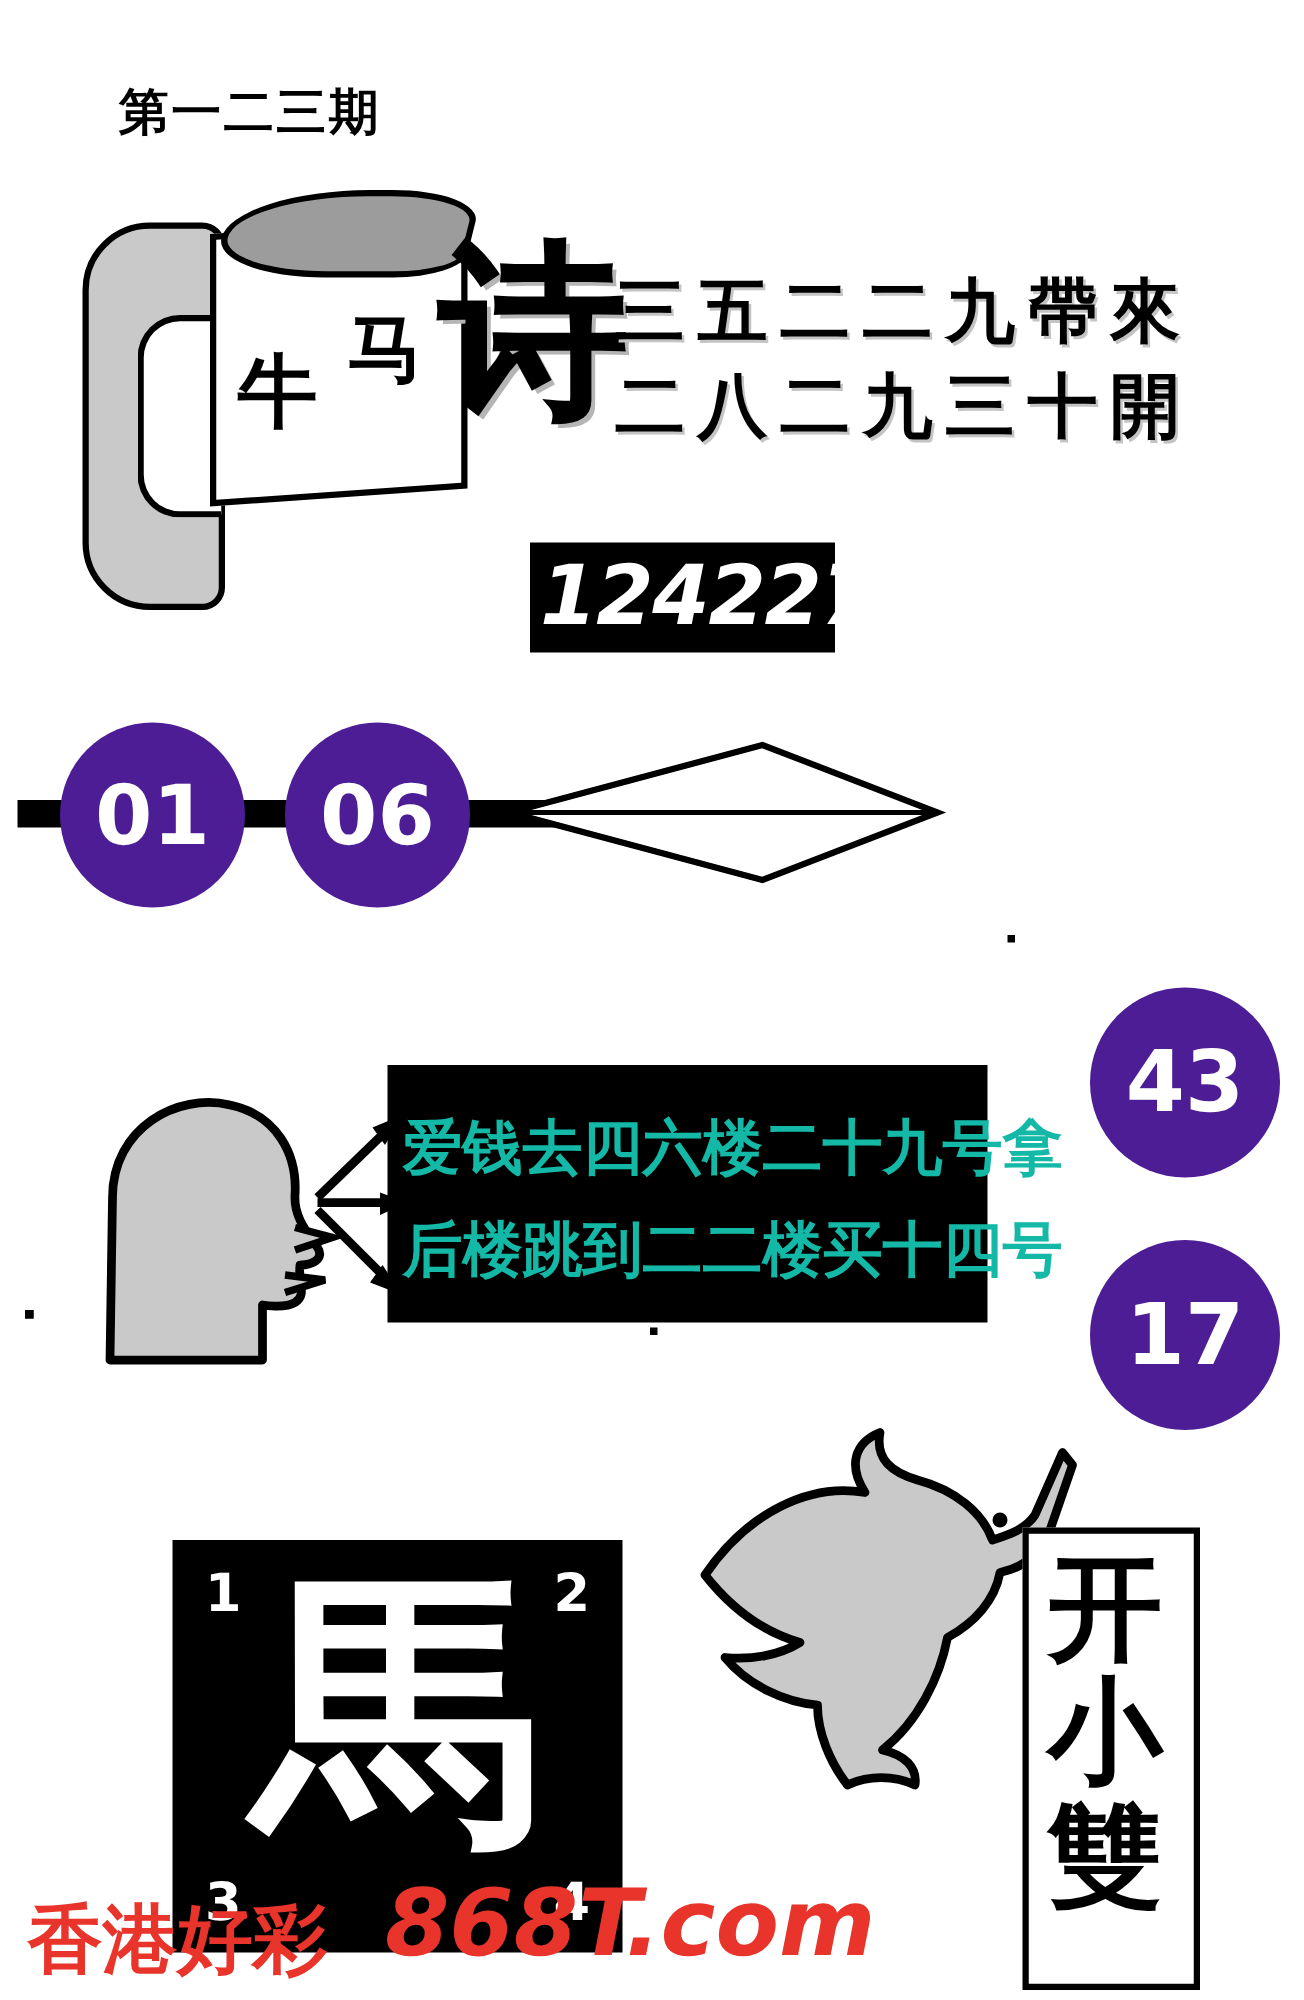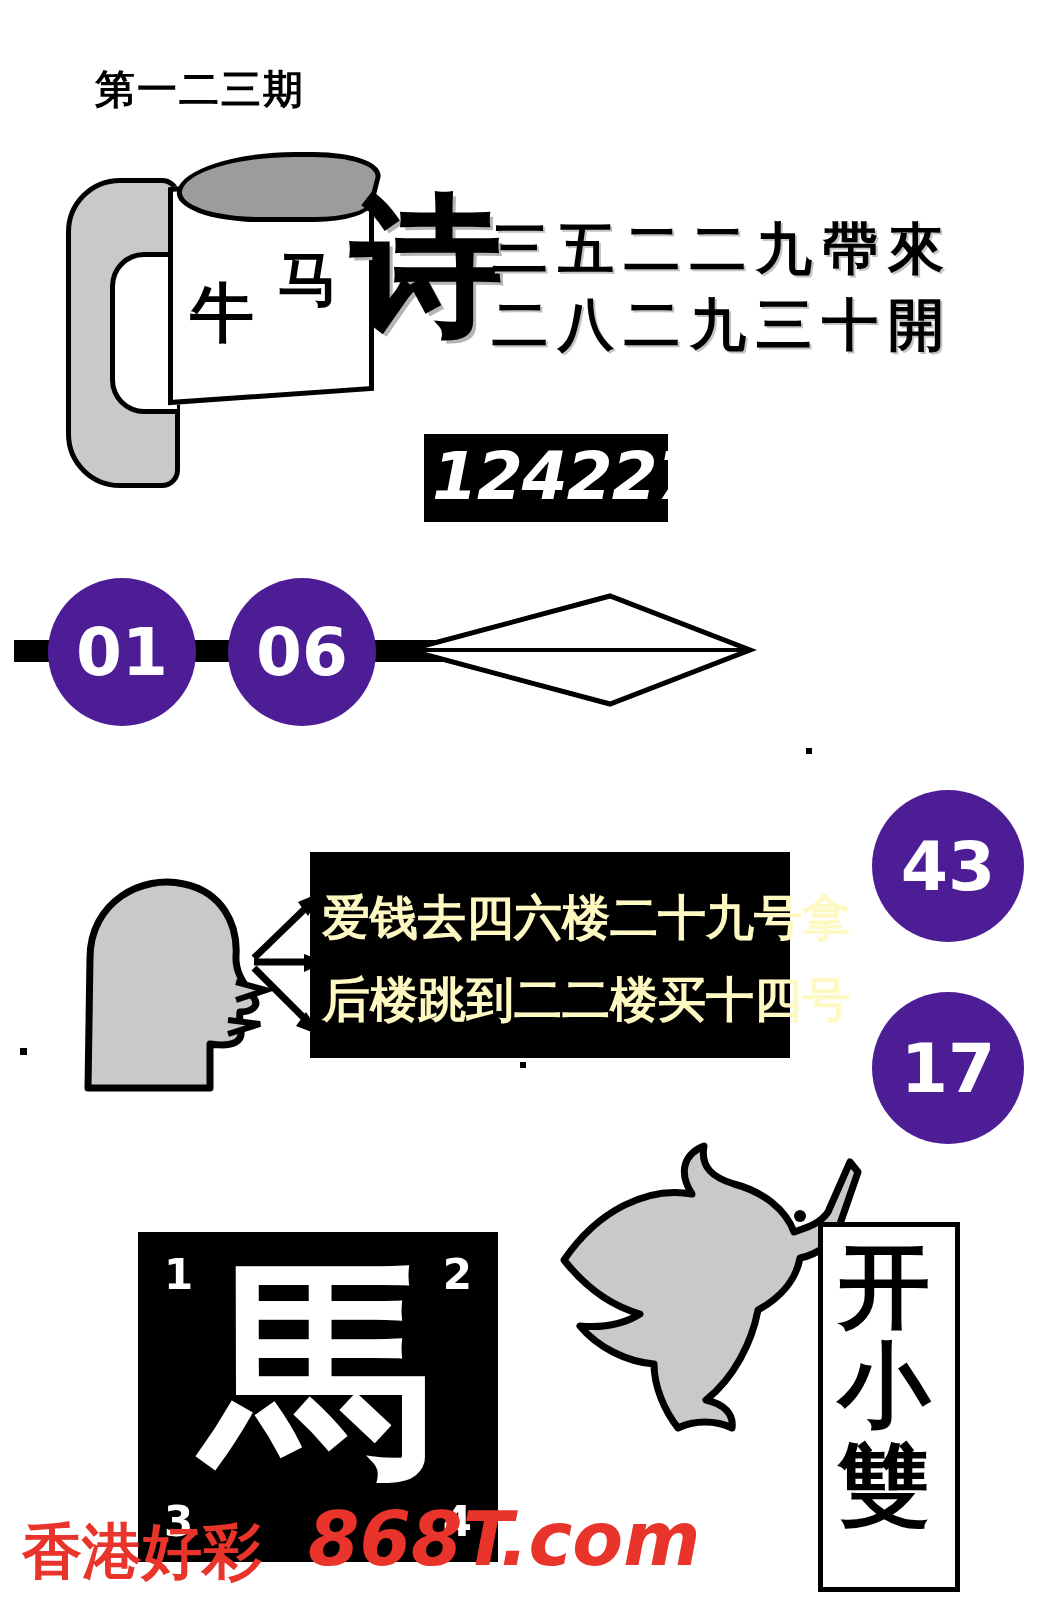--- a/index.html
+++ b/index.html
@@ -239,21 +239,21 @@
     background: #000;
   }
   .quote-line {
     position: absolute;
     left: 12px;
     width: 456px;
     text-align: left;
     font-family: "DejaVu Serif", serif;
     font-size: 48px;
     font-weight: bold;
-    color: #fef9c3;
+    color: #14b8a6;
     white-space: nowrap;
     letter-spacing: 0px;
   }
   .quote-line.q1 { top: 34px; }
   .quote-line.q2 { top: 116px; }
 
   
   .horse-tile {
     position: absolute;
     left: 138px;

